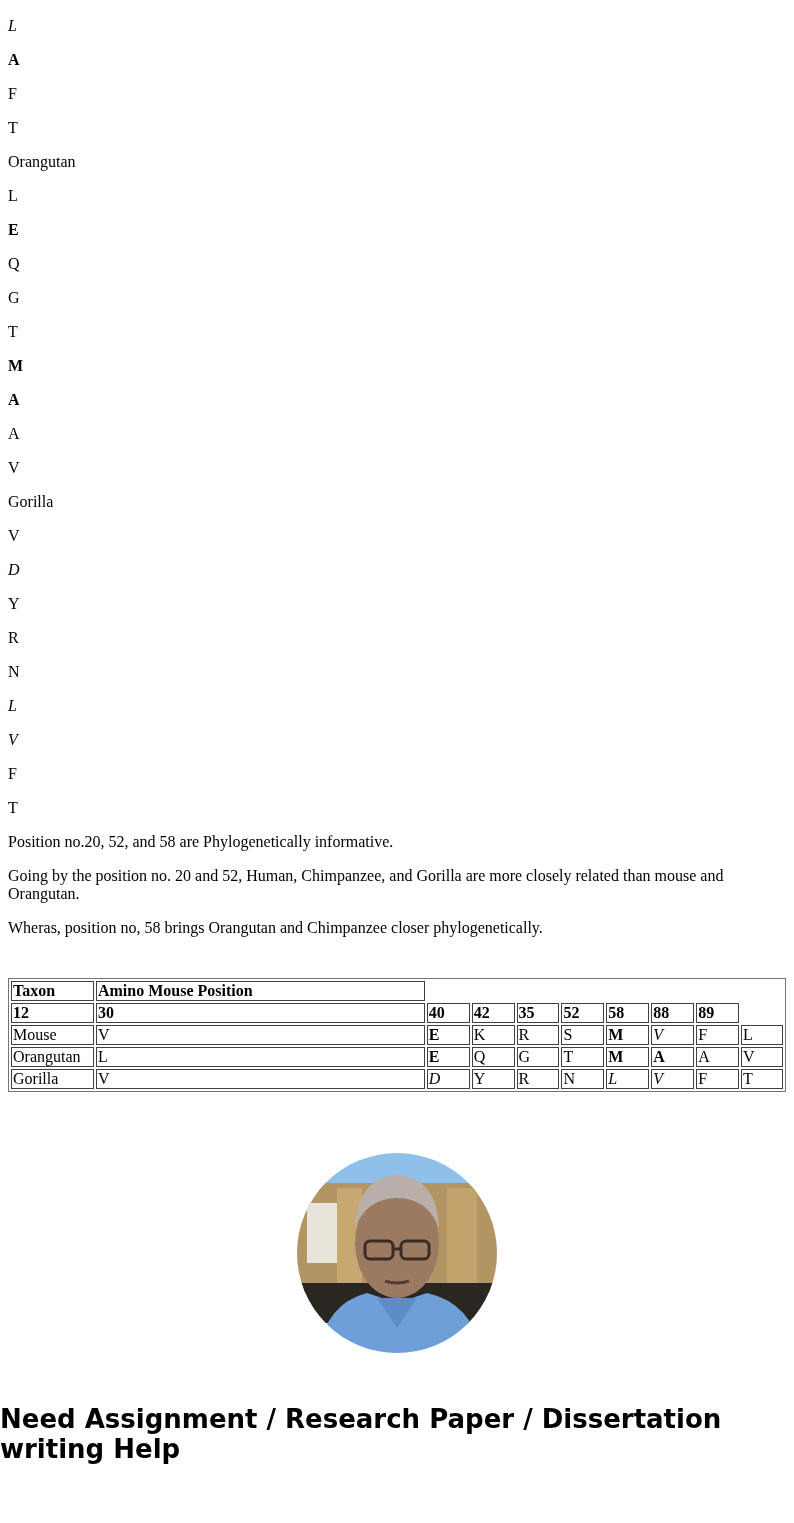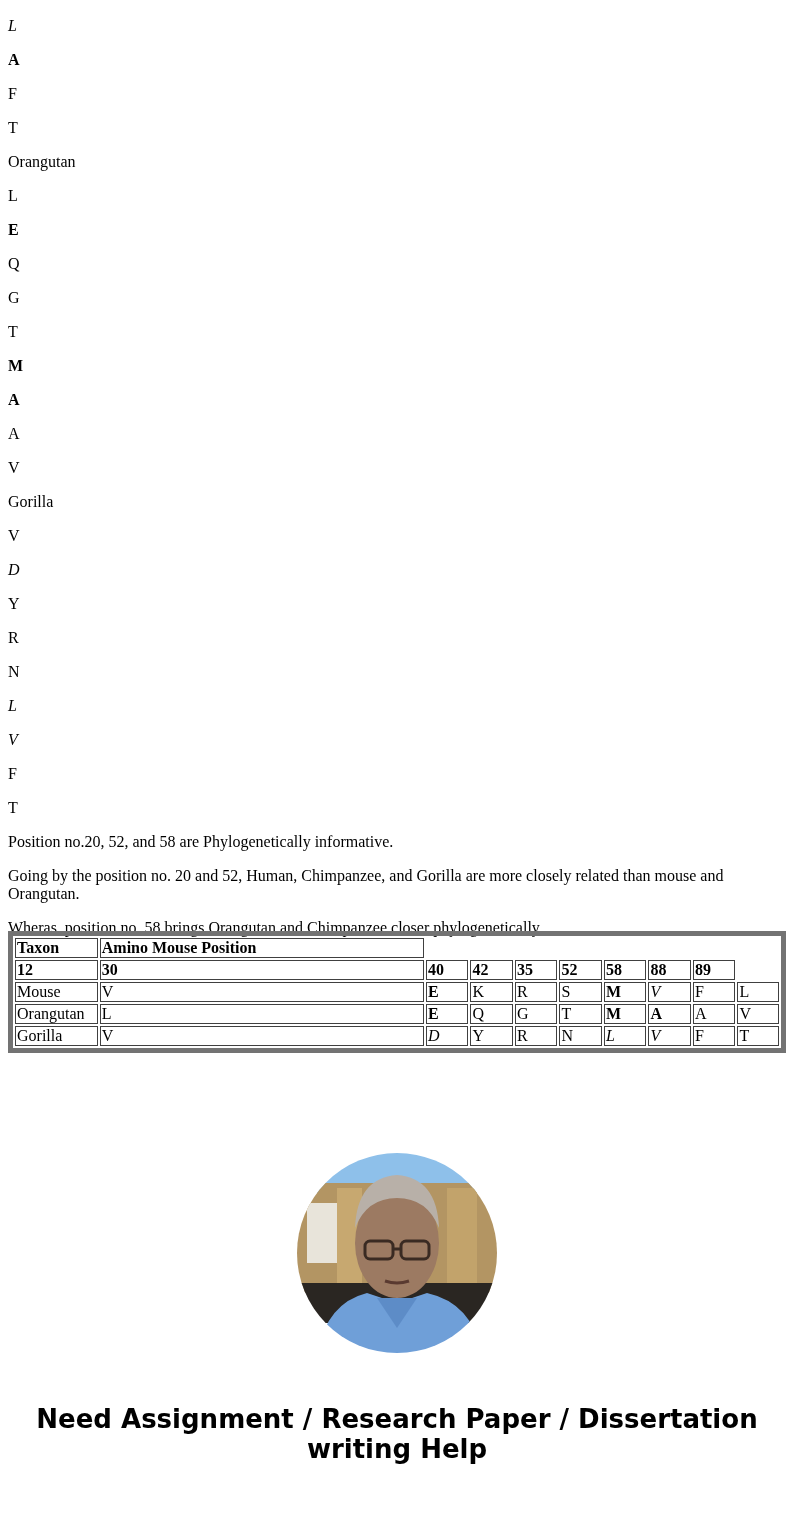--- a/index.html
+++ b/index.html
@@ -13,23 +13,23 @@
     color: #000;
   }
   .content { position: absolute; left: 8px; top: -17px; width: 778px; }
   .content p { margin: 0 0 16px 0; line-height: 18px; }
   .b { font-weight: bold; }
   .i { font-style: italic; }
 
   table.aa {
     position: absolute;
     left: 8px;
-    top: 931px;
+    top: 978px;
     width: 778px;
-    border: 5px solid #737373;
+    border: 1px solid #737373;
     border-collapse: separate;
     border-spacing: 2px;
     font-size: 16px;
   }
   table.aa td {
     border: 1px solid #808080;
     border-right-color: #404040;
     border-bottom-color: #404040;
     border-top-color: #404040;
     border-left-color: #404040;
@@ -48,21 +48,20 @@
     width: 200px;
     height: 200px;
     border-radius: 50%;
     overflow: hidden;
   }
   .footer {
     position: absolute;
     left: 0;
     top: 1404px;
     width: 794px;
-    text-align: center;
     font-family: "DejaVu Sans", sans-serif;
     font-weight: bold;
     font-size: 26px;
     line-height: 30px;
     color: #000;
   }
   .footer div { margin: 0; }
 </style>
 </head>
 <body>

